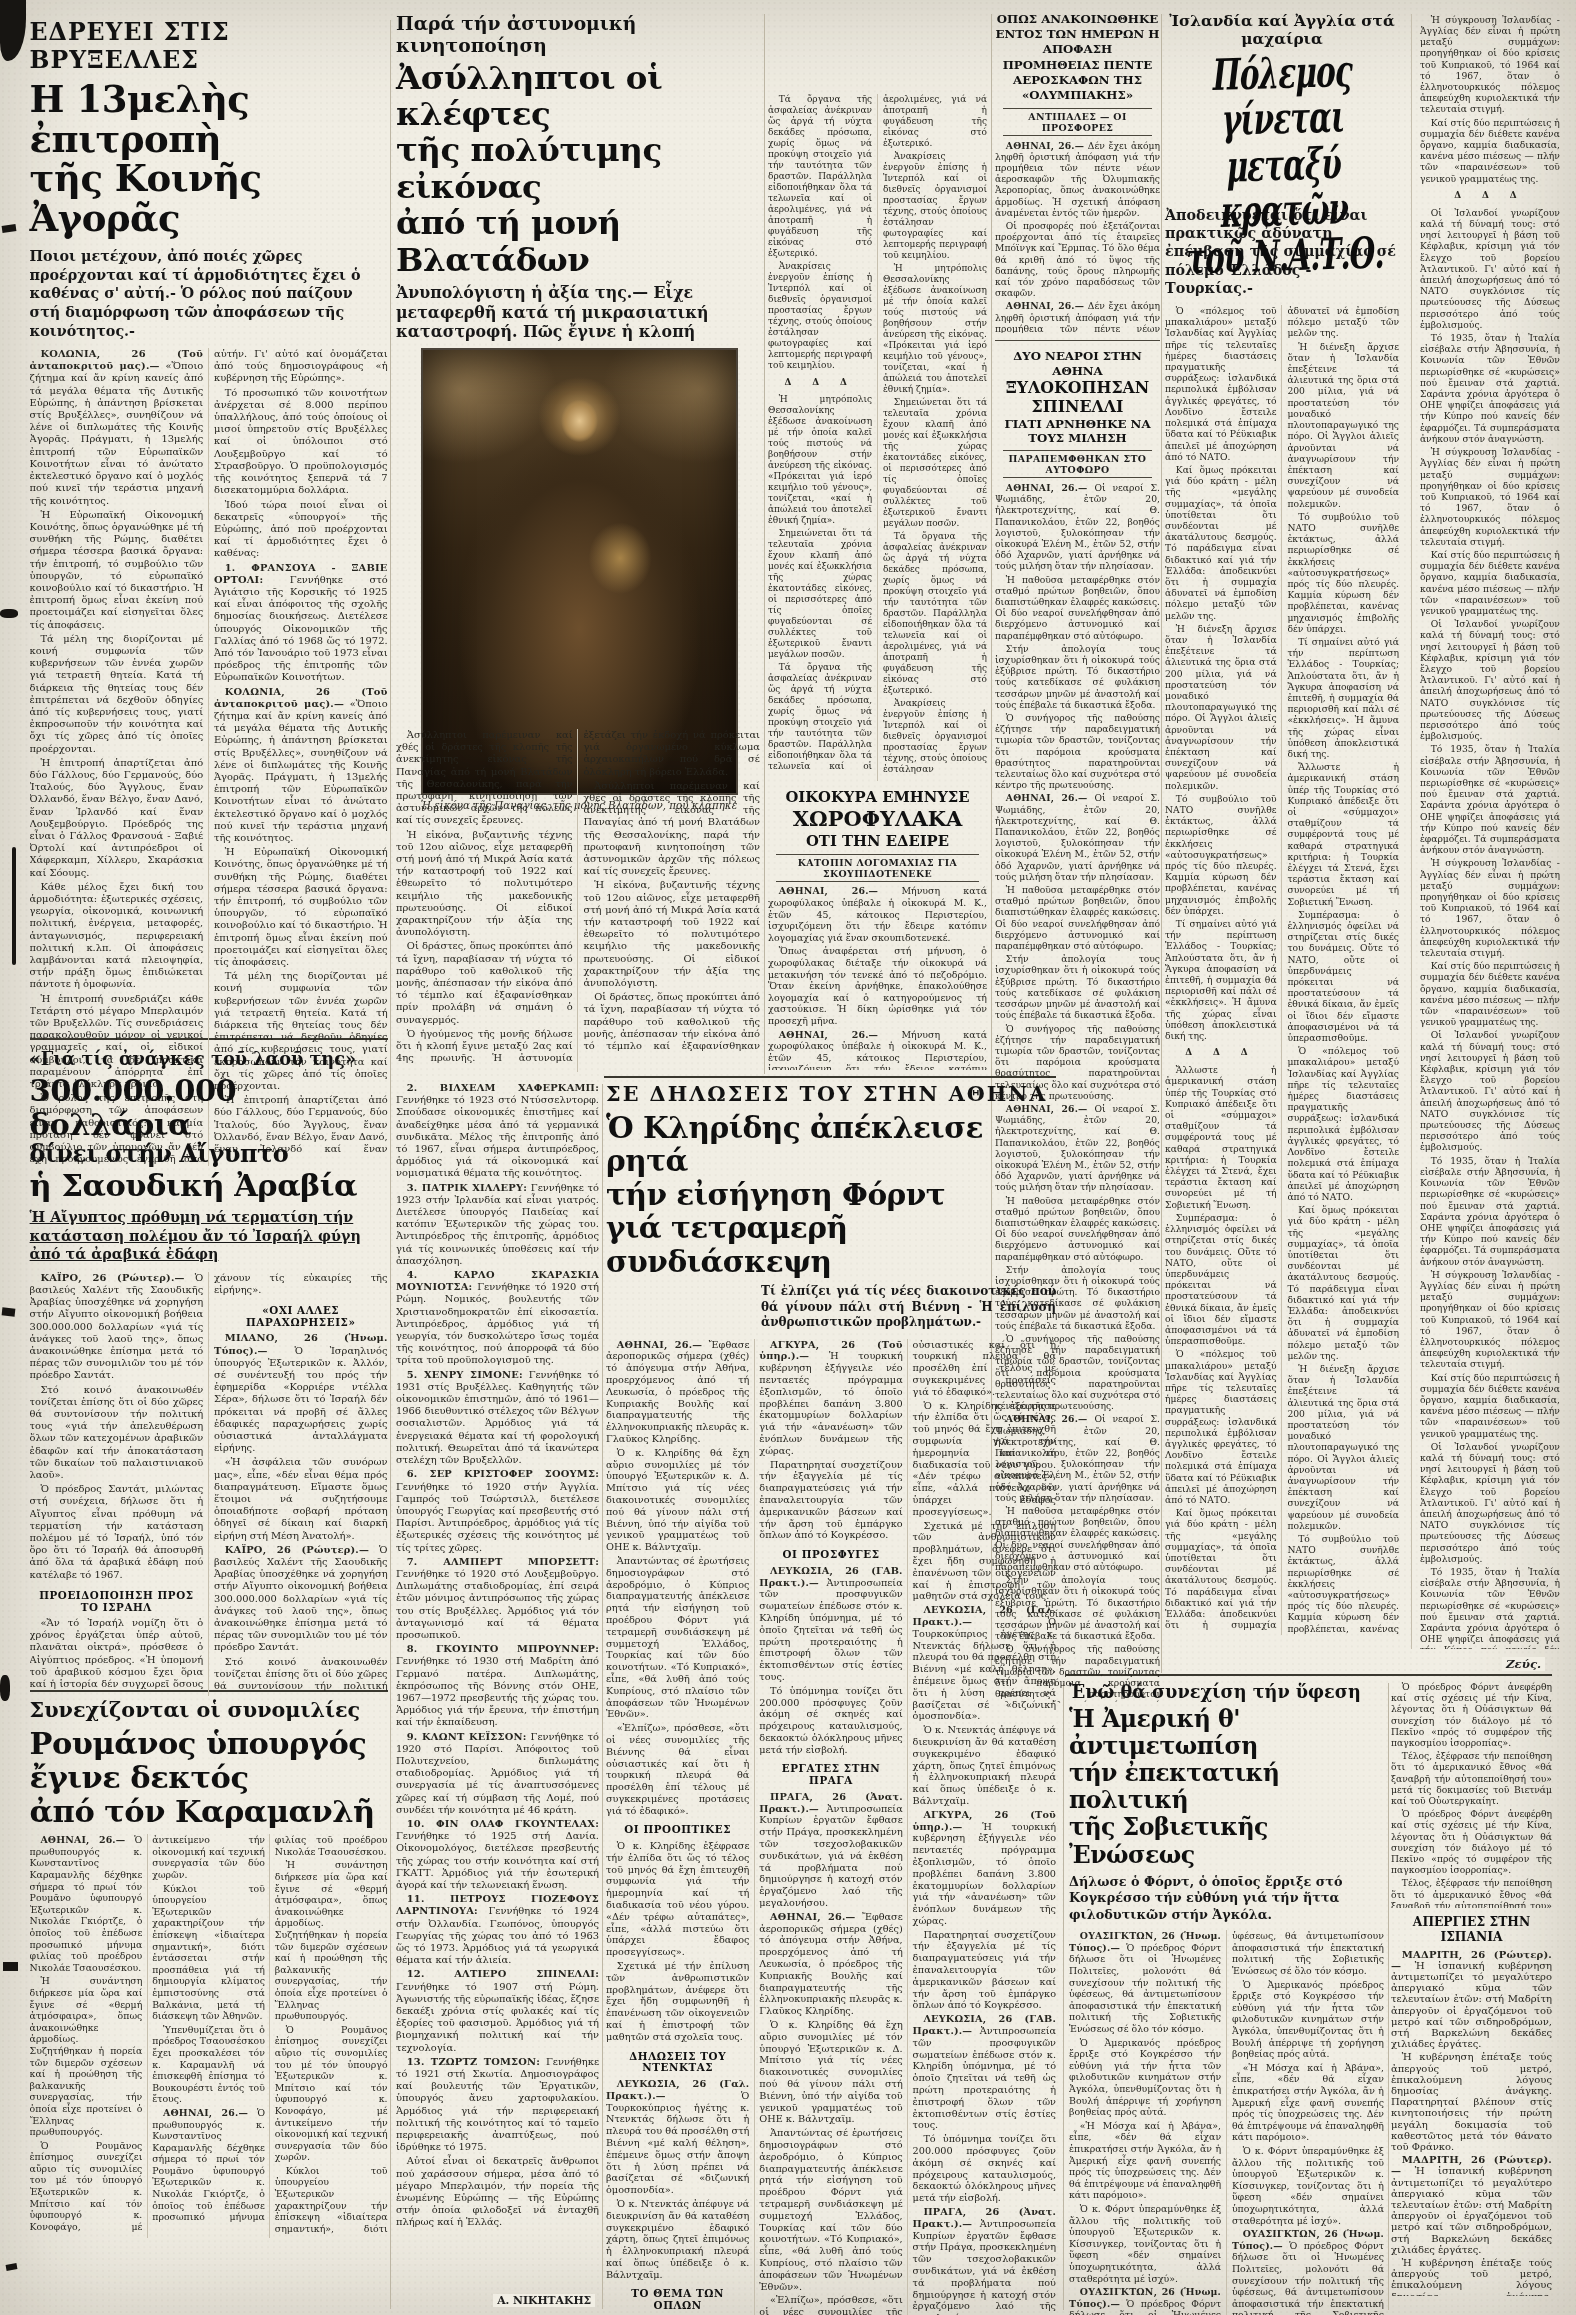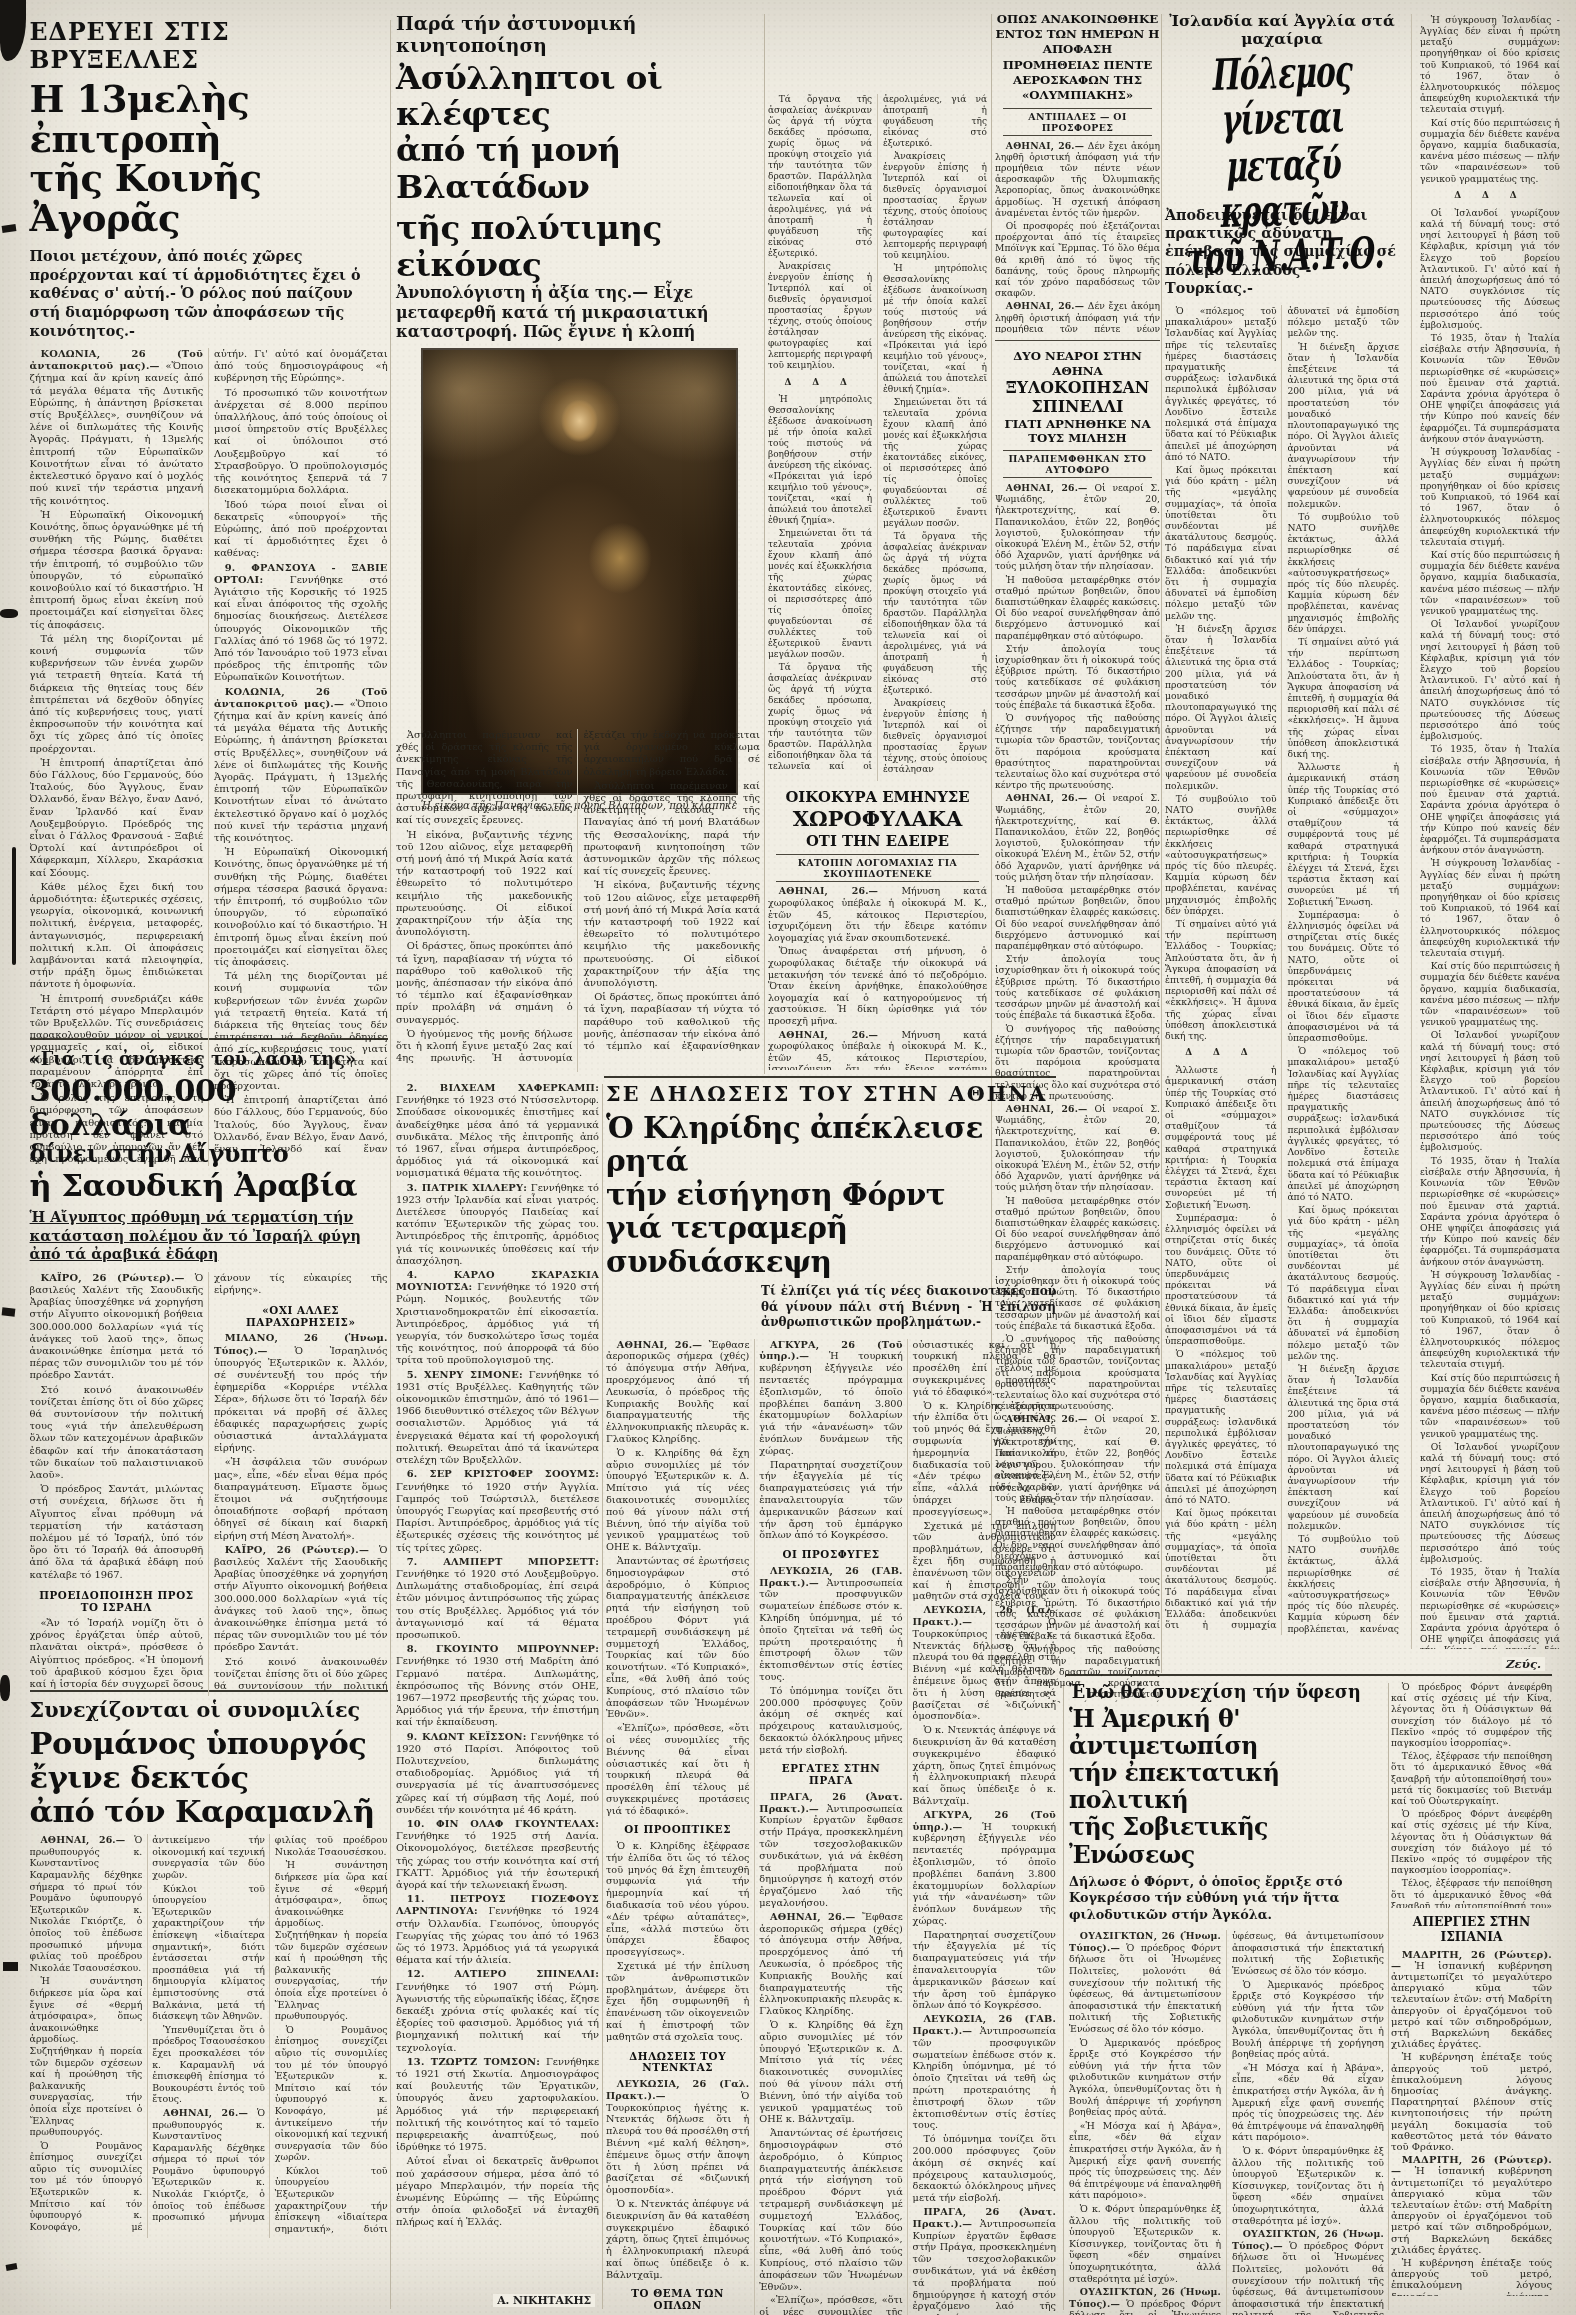--- a/index.html
+++ b/index.html
@@ -77,21 +77,21 @@
     <div class="body cols2" style="height:818px;">
         <p><b>ΚΟΛΩΝΙΑ, 26 (Τοῦ ἀνταποκριτοῦ μας).—</b> «Ὅποιο ζήτημα καί ἄν κρίνη κανείς ἀπό τά μεγάλα θέματα τῆς Δυτικῆς Εὐρώπης, ἡ ἀπάντηση βρίσκεται στίς Βρυξέλλες», συνηθίζουν νά λένε οἱ διπλωμάτες τῆς Κοινῆς Ἀγορᾶς. Πράγματι, ἡ 13μελής ἐπιτροπή τῶν Εὐρωπαϊκῶν Κοινοτήτων εἶναι τό ἀνώτατο ἐκτελεστικό ὄργανο καί ὁ μοχλός πού κινεῖ τήν τεράστια μηχανή τῆς κοινότητος.</p>
         <p>Ἡ Εὐρωπαϊκή Οἰκονομική Κοινότης, ὅπως ὀργανώθηκε μέ τή συνθήκη τῆς Ρώμης, διαθέτει σήμερα τέσσερα βασικά ὄργανα: τήν ἐπιτροπή, τό συμβούλιο τῶν ὑπουργῶν, τό εὐρωπαϊκό κοινοβούλιο καί τό δικαστήριο. Ἡ ἐπιτροπή ὅμως εἶναι ἐκείνη πού προετοιμάζει καί εἰσηγεῖται ὅλες τίς ἀποφάσεις.</p>
         <p>Τά μέλη της διορίζονται μέ κοινή συμφωνία τῶν κυβερνήσεων τῶν ἐννέα χωρῶν γιά τετραετῆ θητεία. Κατά τή διάρκεια τῆς θητείας τους δέν ἐπιτρέπεται νά δεχθοῦν ὁδηγίες ἀπό τίς κυβερνήσεις τους, γιατί ἐκπροσωποῦν τήν κοινότητα καί ὄχι τίς χῶρες ἀπό τίς ὁποῖες προέρχονται.</p>
         <p>Ἡ ἐπιτροπή ἀπαρτίζεται ἀπό δύο Γάλλους, δύο Γερμανούς, δύο Ἰταλούς, δύο Ἄγγλους, ἕναν Ὀλλανδό, ἕναν Βέλγο, ἕναν Δανό, ἕναν Ἰρλανδό καί ἕναν Λουξεμβούργιο. Πρόεδρός της εἶναι ὁ Γάλλος Φρανσουά - Ξαβιέ Ὀρτολί καί ἀντιπρόεδροι οἱ Χάφερκαμπ, Χίλλερυ, Σκαράσκια καί Σόουμς.</p>
         <p>Κάθε μέλος ἔχει δική του ἁρμοδιότητα: ἐξωτερικές σχέσεις, γεωργία, οἰκονομικά, κοινωνική πολιτική, ἐνέργεια, μεταφορές, ἀνταγωνισμός, περιφερειακή πολιτική κ.λπ. Οἱ ἀποφάσεις λαμβάνονται κατά πλειοψηφία, στήν πράξη ὅμως ἐπιδιώκεται πάντοτε ἡ ὁμοφωνία.</p>
         <p>Ἡ ἐπιτροπή συνεδριάζει κάθε Τετάρτη στό μέγαρο Μπερλαιμόν τῶν Βρυξελλῶν. Τίς συνεδριάσεις παρακολουθοῦν μόνον οἱ γενικοί γραμματεῖς καί οἱ εἰδικοί σύμβουλοι, τά δέ πρακτικά παραμένουν ἀπόρρητα ἐπί τριάντα ὁλόκληρα χρόνια.</p>
         <p>Ὁ ρόλος τῆς ἐπιτροπῆς στή διαμόρφωση τῶν ἀποφάσεων εἶναι καθοριστικός: καμμία πρόταση δέν φθάνει στό συμβούλιο τῶν ὑπουργῶν ἄν δέν ἔχη προηγουμένως ἐγκριθῆ ἀπό αὐτήν. Γι' αὐτό καί ὀνομάζεται ἀπό τούς δημοσιογράφους «ἡ κυβέρνηση τῆς Εὐρώπης».</p>
         <p>Τό προσωπικό τῶν κοινοτήτων ἀνέρχεται σέ 8.000 περίπου ὑπαλλήλους, ἀπό τούς ὁποίους οἱ μισοί ὑπηρετοῦν στίς Βρυξέλλες καί οἱ ὑπόλοιποι στό Λουξεμβοῦργο καί τό Στρασβοῦργο. Ὁ προϋπολογισμός τῆς κοινότητος ξεπερνᾶ τά 7 δισεκατομμύρια δολλάρια.</p>
         <p>Ἰδού τώρα ποιοί εἶναι οἱ δεκατρεῖς «ὑπουργοί» τῆς Εὐρώπης, ἀπό ποῦ προέρχονται καί τί ἁρμοδιότητες ἔχει ὁ καθένας:</p>
-        <p><b>9. ΦΡΑΝΣΟΥΑ - ΞΑΒΙΕ ΟΡΤΟΛΙ:</b> Γεννήθηκε στό Ἀγιάτσιο τῆς Κορσικῆς τό 1925 καί εἶναι ἀπόφοιτος τῆς σχολῆς δημοσίας διοικήσεως. Διετέλεσε ὑπουργός Οἰκονομικῶν τῆς Γαλλίας ἀπό τό 1968 ὥς τό 1972. Ἀπό τόν Ἰανουάριο τοῦ 1973 εἶναι πρόεδρος τῆς ἐπιτροπῆς τῶν Εὐρωπαϊκῶν Κοινοτήτων.</p>
+        <p><b>1. ΦΡΑΝΣΟΥΑ - ΞΑΒΙΕ ΟΡΤΟΛΙ:</b> Γεννήθηκε στό Ἀγιάτσιο τῆς Κορσικῆς τό 1925 καί εἶναι ἀπόφοιτος τῆς σχολῆς δημοσίας διοικήσεως. Διετέλεσε ὑπουργός Οἰκονομικῶν τῆς Γαλλίας ἀπό τό 1968 ὥς τό 1972. Ἀπό τόν Ἰανουάριο τοῦ 1973 εἶναι πρόεδρος τῆς ἐπιτροπῆς τῶν Εὐρωπαϊκῶν Κοινοτήτων.</p>
         <p><b>ΚΟΛΩΝΙΑ, 26 (Τοῦ ἀνταποκριτοῦ μας).—</b> «Ὅποιο ζήτημα καί ἄν κρίνη κανείς ἀπό τά μεγάλα θέματα τῆς Δυτικῆς Εὐρώπης, ἡ ἀπάντηση βρίσκεται στίς Βρυξέλλες», συνηθίζουν νά λένε οἱ διπλωμάτες τῆς Κοινῆς Ἀγορᾶς. Πράγματι, ἡ 13μελής ἐπιτροπή τῶν Εὐρωπαϊκῶν Κοινοτήτων εἶναι τό ἀνώτατο ἐκτελεστικό ὄργανο καί ὁ μοχλός πού κινεῖ τήν τεράστια μηχανή τῆς κοινότητος.</p>
         <p>Ἡ Εὐρωπαϊκή Οἰκονομική Κοινότης, ὅπως ὀργανώθηκε μέ τή συνθήκη τῆς Ρώμης, διαθέτει σήμερα τέσσερα βασικά ὄργανα: τήν ἐπιτροπή, τό συμβούλιο τῶν ὑπουργῶν, τό εὐρωπαϊκό κοινοβούλιο καί τό δικαστήριο. Ἡ ἐπιτροπή ὅμως εἶναι ἐκείνη πού προετοιμάζει καί εἰσηγεῖται ὅλες τίς ἀποφάσεις.</p>
         <p>Τά μέλη της διορίζονται μέ κοινή συμφωνία τῶν κυβερνήσεων τῶν ἐννέα χωρῶν γιά τετραετῆ θητεία. Κατά τή διάρκεια τῆς θητείας τους δέν ἐπιτρέπεται νά δεχθοῦν ὁδηγίες ἀπό τίς κυβερνήσεις τους, γιατί ἐκπροσωποῦν τήν κοινότητα καί ὄχι τίς χῶρες ἀπό τίς ὁποῖες προέρχονται.</p>
         <p>Ἡ ἐπιτροπή ἀπαρτίζεται ἀπό δύο Γάλλους, δύο Γερμανούς, δύο Ἰταλούς, δύο Ἄγγλους, ἕναν Ὀλλανδό, ἕναν Βέλγο, ἕναν Δανό, ἕναν Ἰρλανδό καί ἕναν Λουξεμβούργιο. Πρόεδρός της εἶναι ὁ Γάλλος Φρανσουά - Ξαβιέ Ὀρτολί καί ἀντιπρόεδροι οἱ Χάφερκαμπ, Χίλλερυ, Σκαράσκια καί Σόουμς.</p>
       </div>
   </section>
 
   <section class="abs" style="left:29.6px;top:1048px;width:358px;height:640px;">
     <div class="kicker" style="font-size:17.7px;margin-bottom:3.9px;">«Γιά τίς ἀνάγκες τοῦ λαοῦ της»</div>
     <h2 class="hl" style="font-size:30.5px;line-height:1.12;">300.000.000 δολλάρια</h2>
@@ -126,22 +126,22 @@
         <p><b>ΑΘΗΝΑΙ, 26.—</b> Ὁ πρωθυπουργός κ. Κωνσταντῖνος Καραμανλῆς δέχθηκε σήμερα τό πρωί τόν Ρουμᾶνο ὑφυπουργό Ἐξωτερικῶν κ. Νικολάε Γκιόρτζε, ὁ ὁποῖος τοῦ ἐπέδωσε προσωπικό μήνυμα φιλίας τοῦ προέδρου Νικολάε Τσαουσέσκου.</p>
         <p>Ἡ συνάντηση διήρκεσε μία ὥρα καί ἔγινε σέ «θερμή ἀτμόσφαιρα», ὅπως ἀνακοινώθηκε ἁρμοδίως. Συζητήθηκαν ἡ πορεία τῶν διμερῶν σχέσεων καί ἡ προώθηση τῆς βαλκανικῆς συνεργασίας, τήν ὁποία εἶχε προτείνει ὁ Ἕλληνας πρωθυπουργός.</p>
         <p>Ὁ Ρουμᾶνος ἐπίσημος συνεχίζει αὔριο τίς συνομιλίες του μέ τόν ὑπουργό Ἐξωτερικῶν κ. Μπίτσιο καί τόν ὑφυπουργό κ. Κονοφάγο, μέ ἀντικείμενο τήν οἰκονομική καί τεχνική συνεργασία τῶν δύο χωρῶν.</p>
         <p>Κύκλοι τοῦ ὑπουργείου Ἐξωτερικῶν χαρακτηρίζουν τήν ἐπίσκεψη «ἰδιαίτερα σημαντική», διότι ἐντάσσεται στήν προσπάθεια γιά τή δημιουργία κλίματος ἐμπιστοσύνης στά Βαλκάνια, μετά τή διάσκεψη τῶν Ἀθηνῶν.</p>
       </div>
   </section>
 
   <section class="abs" style="left:396px;top:11.8px;width:366px;height:711px;">
     <div class="kicker" style="font-size:18.7px;margin-bottom:3.9px;">Παρά τήν ἀστυνομική κινητοποίηση</div>
     <h2 class="hl" style="font-size:32.5px;line-height:1.12;">Ἀσύλληπτοι οἱ κλέφτες</h2>
+    <h2 class="hl" style="font-size:32.5px;line-height:1.12;">τῆς πολύτιμης εἰκόνας</h2>
     <h2 class="hl" style="font-size:32.5px;line-height:1.12;margin-bottom:4.9px;">ἀπό τή μονή Βλατάδων</h2>
-    <h2 class="hl" style="font-size:32.5px;line-height:1.12;">τῆς πολύτιμης εἰκόνας</h2>
     <div class="subhead" style="font-size:15.8px;line-height:1.25;margin-bottom:2px;">Ἀνυπολόγιστη ἡ ἀξία της.— Εἶχε μεταφερθῆ κατά τή μικρασιατική καταστροφή. Πῶς ἔγινε ἡ κλοπή</div>
     <div class="photo"></div>
     <div class="caption">Ἡ εἰκόνα τῆς Παναγίας, τῆς μονῆς Βλατάδων, πού κλάπηκε</div>
   </section>
 
   <div class="abs body cols2" style="left:396px;top:729px;width:364px;height:343px;">
       <p>Ἀσύλληπτοι παρέμειναν καί χθές οἱ δράστες τῆς κλοπῆς τῆς ἀνεκτίμητης εἰκόνας τῆς Παναγίας ἀπό τή μονή Βλατάδων τῆς Θεσσαλονίκης, παρά τήν πρωτοφανῆ κινητοποίηση τῶν ἀστυνομικῶν ἀρχῶν τῆς πόλεως καί τίς συνεχεῖς ἔρευνες.</p>
       <p>Ἡ εἰκόνα, βυζαντινῆς τέχνης τοῦ 12ου αἰῶνος, εἶχε μεταφερθῆ στή μονή ἀπό τή Μικρά Ἀσία κατά τήν καταστροφή τοῦ 1922 καί ἐθεωρεῖτο τό πολυτιμότερο κειμήλιο τῆς μακεδονικῆς πρωτευούσης. Οἱ εἰδικοί χαρακτηρίζουν τήν ἀξία της ἀνυπολόγιστη.</p>
       <p>Οἱ δράστες, ὅπως προκύπτει ἀπό τά ἴχνη, παραβίασαν τή νύχτα τό παράθυρο τοῦ καθολικοῦ τῆς μονῆς, ἀπέσπασαν τήν εἰκόνα ἀπό τό τέμπλο καί ἐξαφανίσθηκαν πρίν προλάβη νά σημάνη ὁ συναγερμός.</p>
       <p>Ὁ ἡγούμενος τῆς μονῆς δήλωσε ὅτι ἡ κλοπή ἔγινε μεταξύ 2ας καί 4ης πρωινῆς. Ἡ ἀστυνομία ἐξετάζει τήν ἐκδοχή νά πρόκειται γιά ὀργανωμένο κύκλωμα ἀρχαιοκαπήλων πού δρᾶ σέ ὁλόκληρη τή βόρειο Ἑλλάδα.</p>

